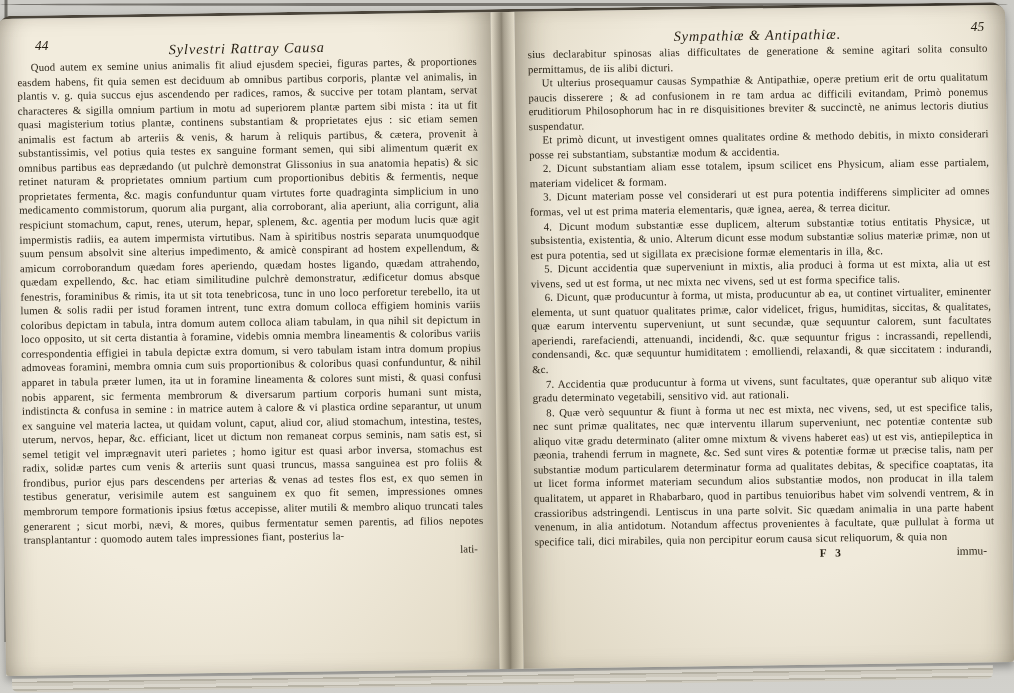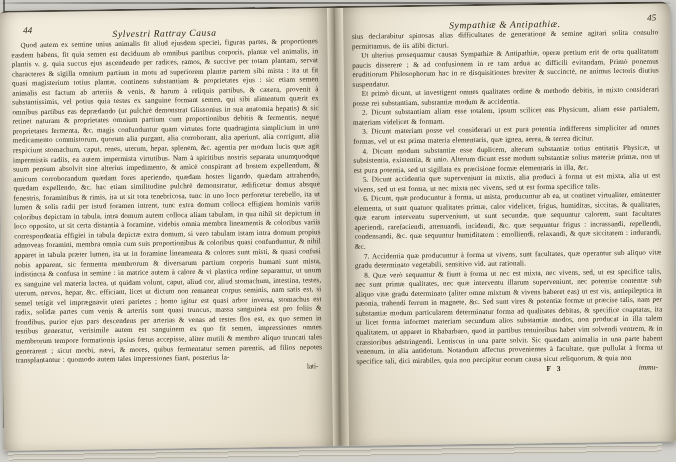--- a/index.html
+++ b/index.html
@@ -49,21 +49,21 @@
   .body-text{
     font-size:7.2px;line-height:9.55px;text-align:justify;
     letter-spacing:.1px;word-spacing:.4px;
   }
   .body-text p{margin:0;text-indent:9px;}
   .paras p:first-child{text-indent:0;}
   .lead-indent{text-indent:9px;display:block;}
   .catchword-row{text-align:right;font-size:7.2px;line-height:9px;padding-right:4px;}
   .sig-row{position:relative;height:11px;font-size:7.6px;}
   .signature{position:absolute;left:62%;letter-spacing:2px;font-weight:bold;}
-  .sig-row .catchword{position:absolute;right:5px;font-style:italic;}
+  .sig-row .catchword{position:absolute;right:5px;}
   .bottom-edges{
     position:absolute;left:8px;right:14px;bottom:5px;height:9px;
     transform:rotate(-0.8deg);
     background:repeating-linear-gradient(180deg,#dcd8cd 0 2px,#b3ae9f 2px 3px,#cfcabd 3px 5px);
     border-radius:0 0 4px 4px;opacity:.85;
   }
 </style>
 </head>
 <body>
 

